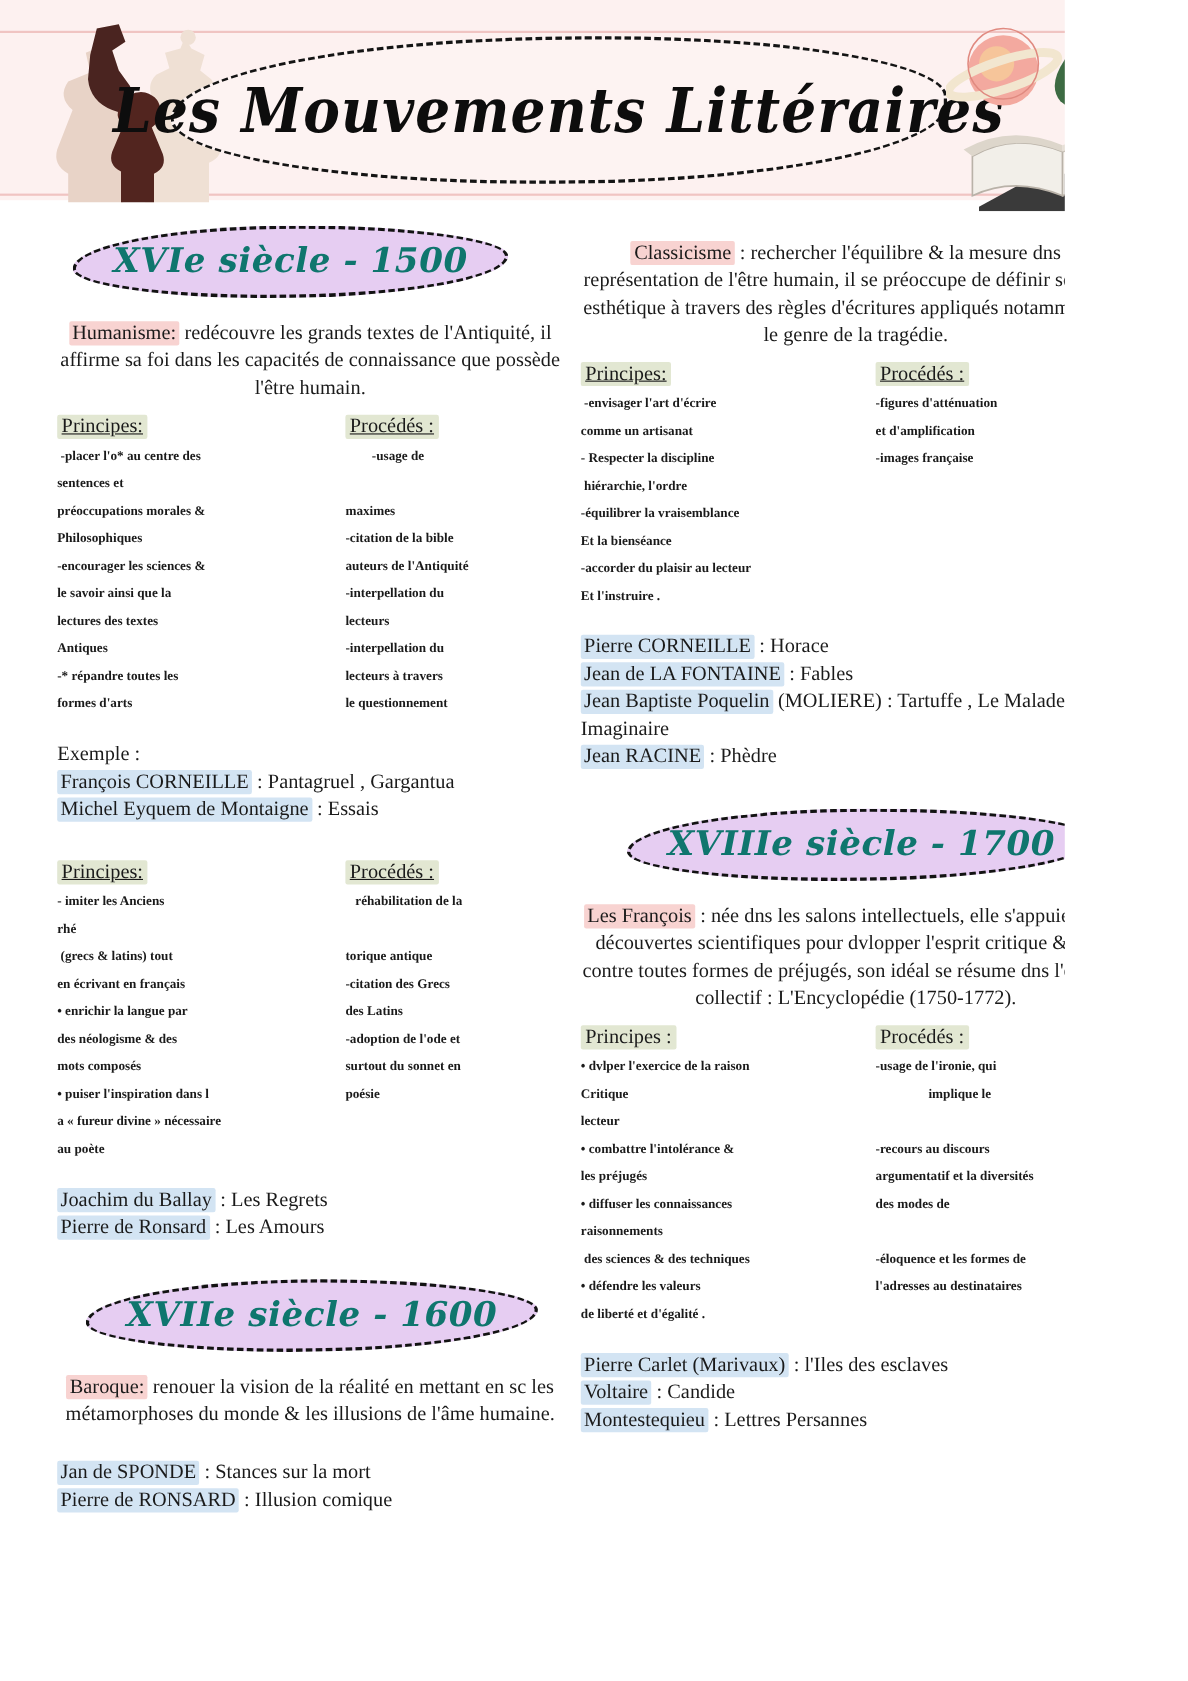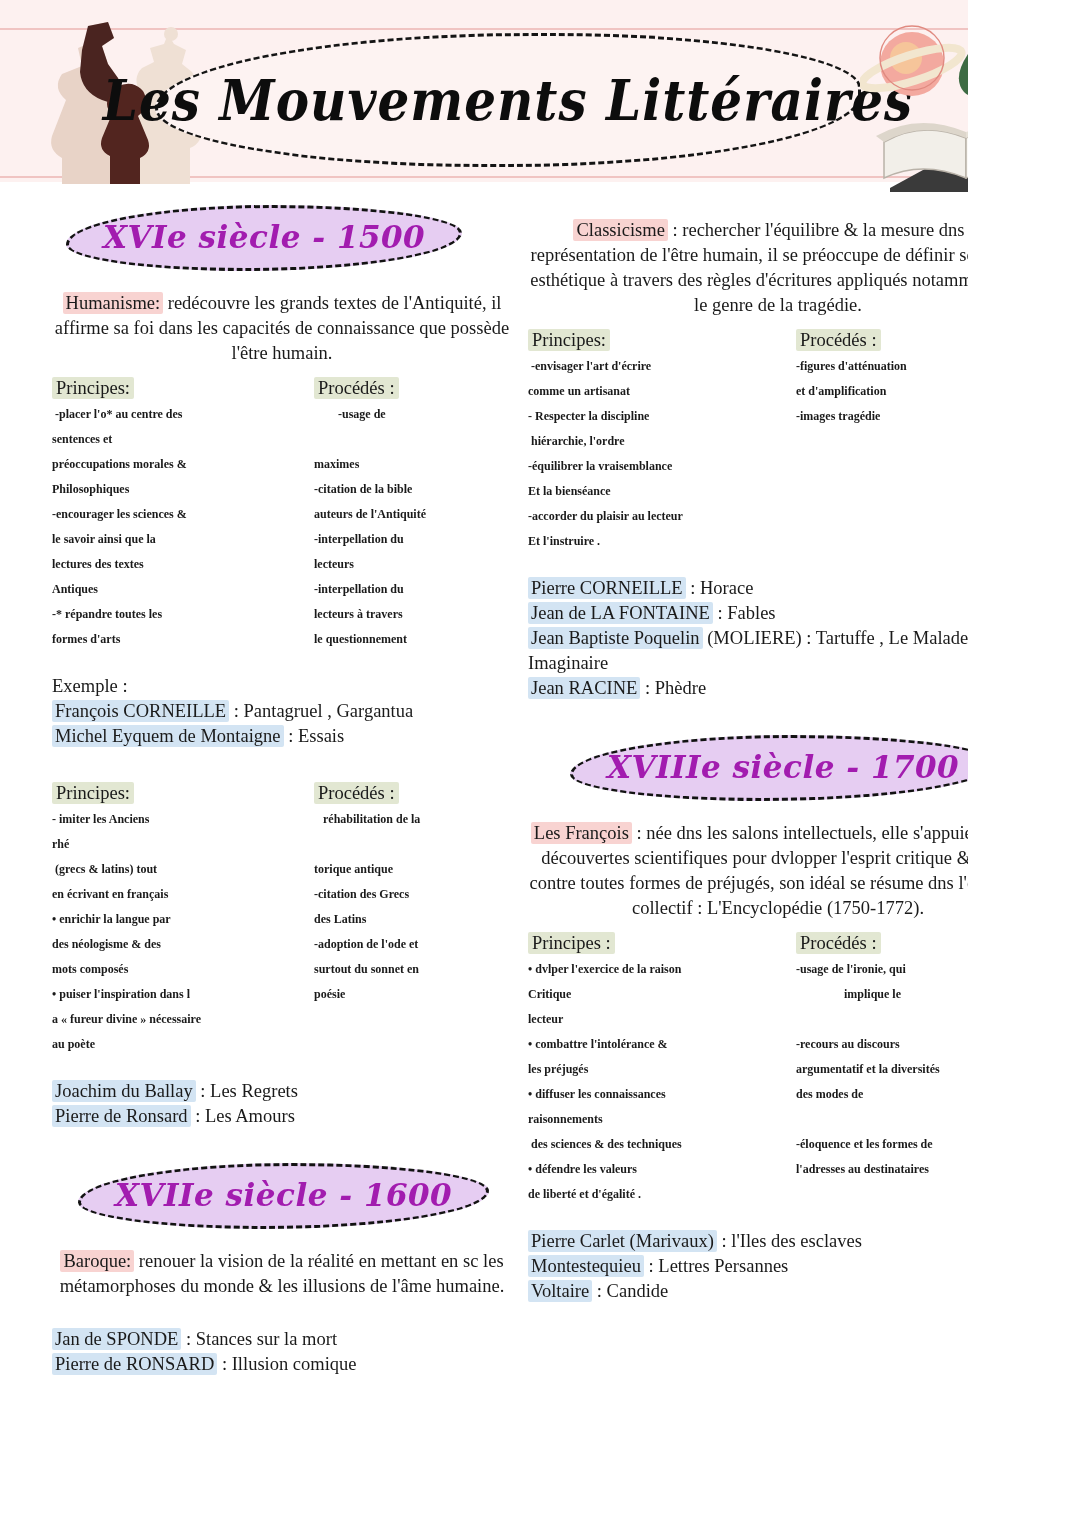--- a/index.html
+++ b/index.html
@@ -82,21 +82,21 @@
     margin: 0 0 6px 14px;
     background: #e6cdf2;
     border: 3px dashed #121212;
     border-radius: 52% 48% 55% 45% / 60% 42% 58% 40%;
   }
   .heading-blob .htext {
     font-family: "DejaVu Serif", "Liberation Serif", serif;
     font-weight: bold;
     font-style: italic;
     font-size: 31px;
-    color: #a21caf;
+    color: #0f766e;
     white-space: nowrap;
     letter-spacing: .5px;
   }
 
   
   .para {
     font-size: 18.5px;
     line-height: 25px;
     margin: 0 0 6px 0;
     text-align: center;
@@ -109,21 +109,21 @@
   .hl-blue {
     background: #d3e4f3;
     padding: 1px 3px 1px 3px;
     border-radius: 2px;
   }
   .hl-green {
     background: #e2e7d2;
     padding: 1px 4px 1px 4px;
     border-radius: 2px;
   }
-  .u { }
+  .u { text-decoration: underline; }
 
   .two-col {
     display: flex;
     width: 100%;
     margin-top: 10px;
   }
   .two-col .c1 { width: 262px; }
   .two-col .c2 { width: 198px; }
   .two-col.wide .c1 { width: 268px; }
   .two-col.wide .c2 { width: 232px; }
@@ -369,21 +369,21 @@
 Et la bienséance
 -accorder du plaisir au lecteur
 Et l'instruire .</div>
       </div>
       <div class="c2">
         <div class="colhead">
           <span class="hl-green u">Procédés :</span>
         </div>
         <div class="lines">-figures d'atténuation
 et d'amplification
--images tragédie</div>
+-images française</div>
       </div>
     </div>
 
     <div class="gap-md"></div>
 
     <div class="examples">
       <span class="ex-line">
         <span class="hl-blue">Pierre CORNEILLE</span><span> : Horace</span>
       </span>
       <span class="ex-line">
@@ -442,24 +442,24 @@
       </div>
     </div>
 
     <div class="gap-md"></div>
 
     <div class="examples">
       <span class="ex-line">
         <span class="hl-blue">Pierre Carlet (Marivaux)</span><span> : l'Iles des esclaves</span>
       </span>
       <span class="ex-line">
+        <span class="hl-blue">Voltaire</span><span> : Candide</span>
+      </span>
+      <span class="ex-line">
         <span class="hl-blue">Montestequieu</span><span> : Lettres Persannes</span>
-      </span>
-      <span class="ex-line">
-        <span class="hl-blue">Voltaire</span><span> : Candide</span>
       </span>
     </div>
   </div>
 
   <div class="pagenum">
     <span>1</span>
   </div>
 
 </div>
 

